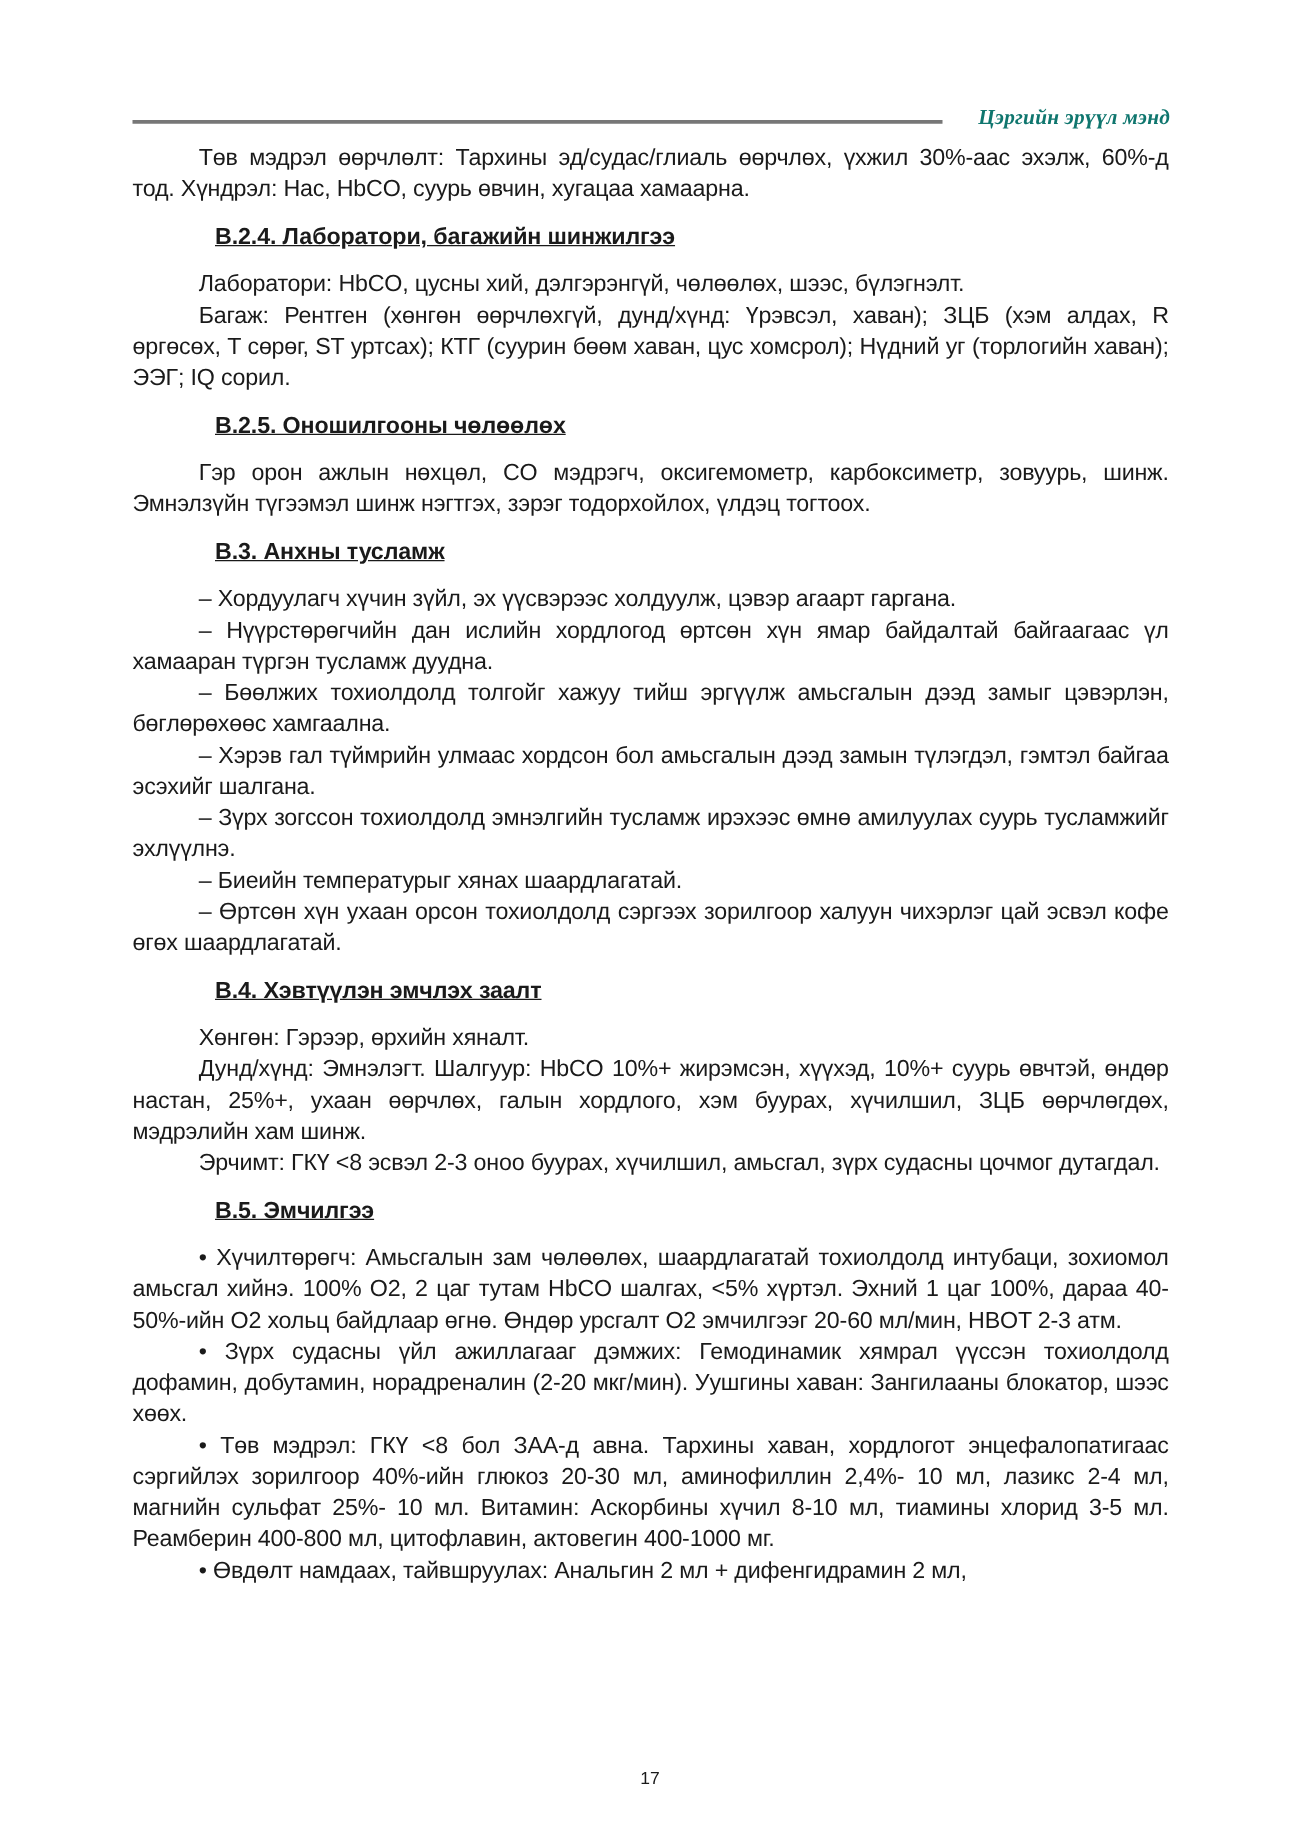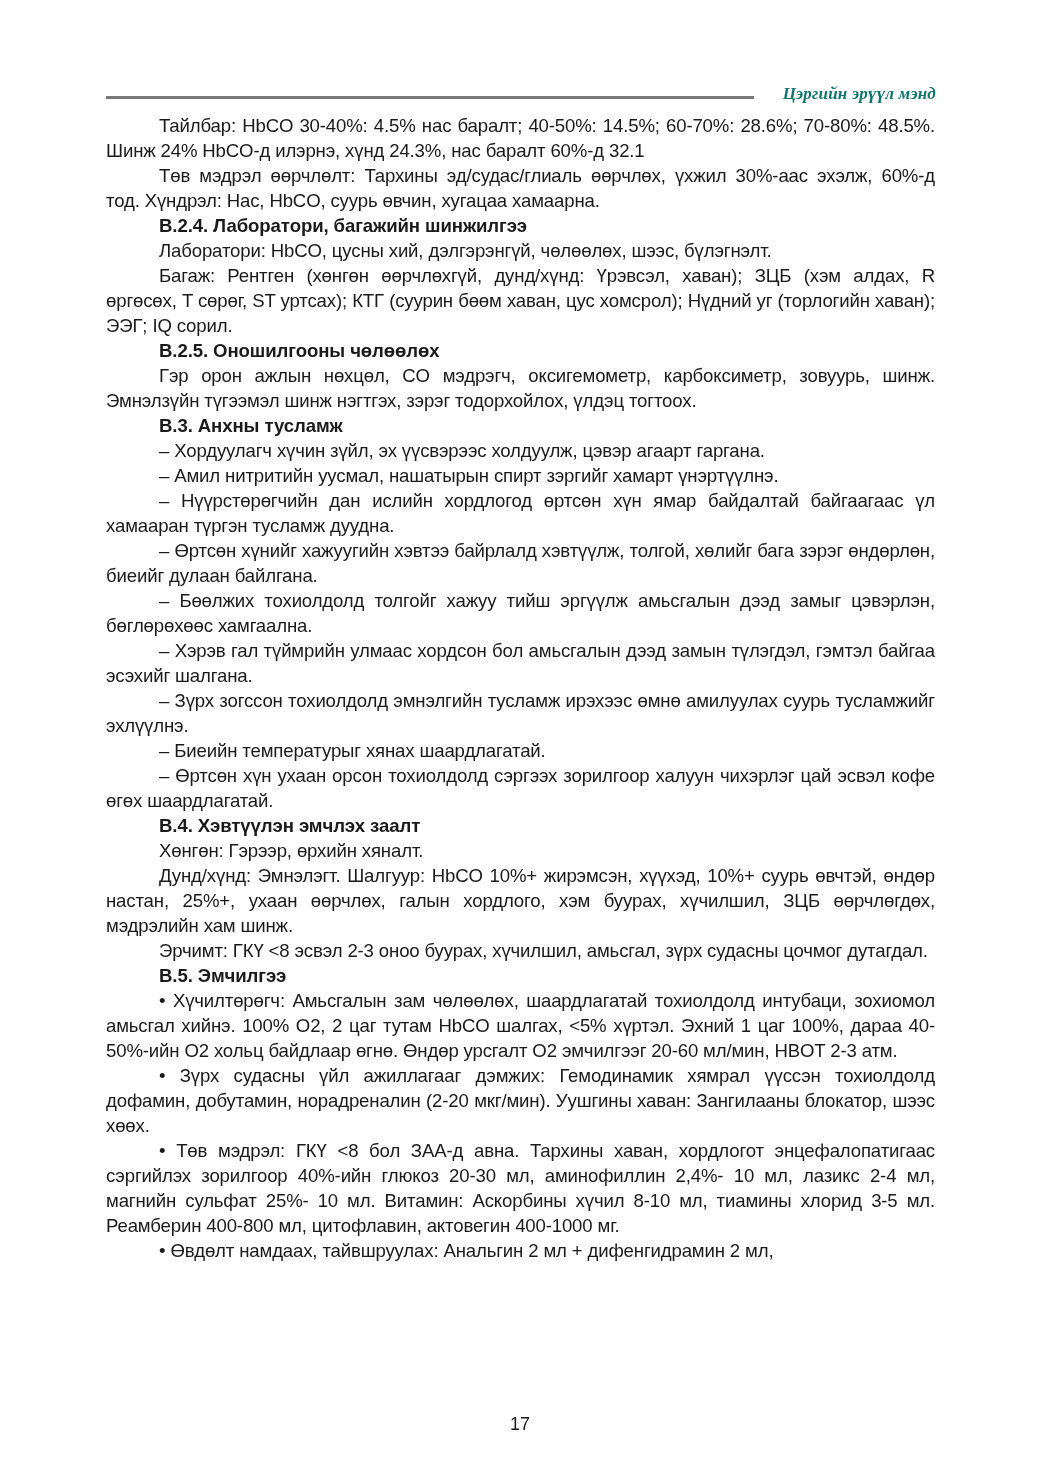--- a/index.html
+++ b/index.html
@@ -15,48 +15,45 @@
     }
     .header-title {
       position: absolute; right: 0; top: 0; font-family: "Liberation Serif", serif;
       font-style: italic; font-weight: bold; font-size: 17px; color: #0f766e; letter-spacing: 0.2px;
     }
     .content {
       position: absolute; left: 106px; top: 113px; width: 829px;
       font-size: 18.6px; line-height: 25px;
     }
     .p { margin: 0; text-align: justify; text-indent: 53px; letter-spacing: -0.15px; }
-    .h { margin: 0; text-indent: 53px; font-weight: bold; letter-spacing: -0.1px; }
+    .h { margin: 13px; text-indent: 53px; font-weight: bold; letter-spacing: -0.1px; text-decoration: underline; }
     .dash::before { content: "–  "; }
     .bullet::before { content: "•  "; }
     .page-number {
-      position: absolute; left: 0; width: 1040px; top: 1414px; text-align: center; font-size: 18px;
+      position: absolute; left: 0; width: 1040px; top: 1414px; text-align: center; font-size: 14px;
     }
   </style>
 </head>
 <body>
 
 <div class="header">
   <div class="header-rule"></div>
   <div class="header-title">Цэргийн эрүүл мэнд</div>
 </div>
 
 <div class="content">
-  <p class="p">Тайлбар: HbCO 30-40%: 4.5% нас баралт; 40-50%: 14.5%; 60-70%: 28.6%; 70-80%: 48.5%. Шинж 24% HbCO-д илэрнэ, хүнд 24.3%, нас баралт 60%-д 32.1</p>
   <p class="p">Төв мэдрэл өөрчлөлт: Тархины эд/судас/глиаль өөрчлөх, үхжил 30%-аас эхэлж, 60%-д тод. Хүндрэл: Нас, HbCO, суурь өвчин, хугацаа хамаарна.</p>
   <p class="h">B.2.4. Лаборатори, багажийн шинжилгээ</p>
   <p class="p">Лаборатори: HbCO, цусны хий, дэлгэрэнгүй, чөлөөлөх, шээс, бүлэгнэлт.</p>
   <p class="p">Багаж: Рентген (хөнгөн өөрчлөхгүй, дунд/хүнд: Үрэвсэл, хаван); ЗЦБ (хэм алдах, R өргөсөх, T сөрөг, ST уртсах); КТГ (суурин бөөм хаван, цус хомсрол); Нүдний уг (торлогийн хаван); ЭЭГ; IQ сорил.</p>
   <p class="h">B.2.5. Оношилгооны чөлөөлөх</p>
   <p class="p">Гэр орон ажлын нөхцөл, CO мэдрэгч, оксигемометр, карбоксиметр, зовуурь, шинж. Эмнэлзүйн түгээмэл шинж нэгтгэх, зэрэг тодорхойлох, үлдэц тогтоох.</p>
   <p class="h">B.3. Анхны тусламж</p>
   <p class="p dash">Хордуулагч хүчин зүйл, эх үүсвэрээс холдуулж, цэвэр агаарт гаргана.</p>
-  <p class="p dash">Амил нитритийн уусмал, нашатырын спирт зэргийг хамарт үнэртүүлнэ.</p>
   <p class="p dash">Нүүрстөрөгчийн дан ислийн хордлогод өртсөн хүн ямар байдалтай байгаагаас үл хамааран түргэн тусламж дуудна.</p>
-  <p class="p dash">Өртсөн хүнийг хажуугийн хэвтээ байрлалд хэвтүүлж, толгой, хөлийг бага зэрэг өндөрлөн, биеийг дулаан байлгана.</p>
   <p class="p dash">Бөөлжих тохиолдолд толгойг хажуу тийш эргүүлж амьсгалын дээд замыг цэвэрлэн, бөглөрөхөөс хамгаална.</p>
   <p class="p dash">Хэрэв гал түймрийн улмаас хордсон бол амьсгалын дээд замын түлэгдэл, гэмтэл байгаа эсэхийг шалгана.</p>
   <p class="p dash">Зүрх зогссон тохиолдолд эмнэлгийн тусламж ирэхээс өмнө амилуулах суурь тусламжийг эхлүүлнэ.</p>
   <p class="p dash">Биеийн температурыг хянах шаардлагатай.</p>
   <p class="p dash">Өртсөн хүн ухаан орсон тохиолдолд сэргээх зорилгоор халуун чихэрлэг цай эсвэл кофе өгөх шаардлагатай.</p>
   <p class="h">B.4. Хэвтүүлэн эмчлэх заалт</p>
   <p class="p">Хөнгөн: Гэрээр, өрхийн хяналт.</p>
   <p class="p">Дунд/хүнд: Эмнэлэгт. Шалгуур: HbCO 10%+ жирэмсэн, хүүхэд, 10%+ суурь өвчтэй, өндөр настан, 25%+, ухаан өөрчлөх, галын хордлого, хэм буурах, хүчилшил, ЗЦБ өөрчлөгдөх, мэдрэлийн хам шинж.</p>
   <p class="p">Эрчимт: ГКҮ &lt;8 эсвэл 2-3 оноо буурах, хүчилшил, амьсгал, зүрх судасны цочмог дутагдал.</p>
   <p class="h">B.5. Эмчилгээ</p>

